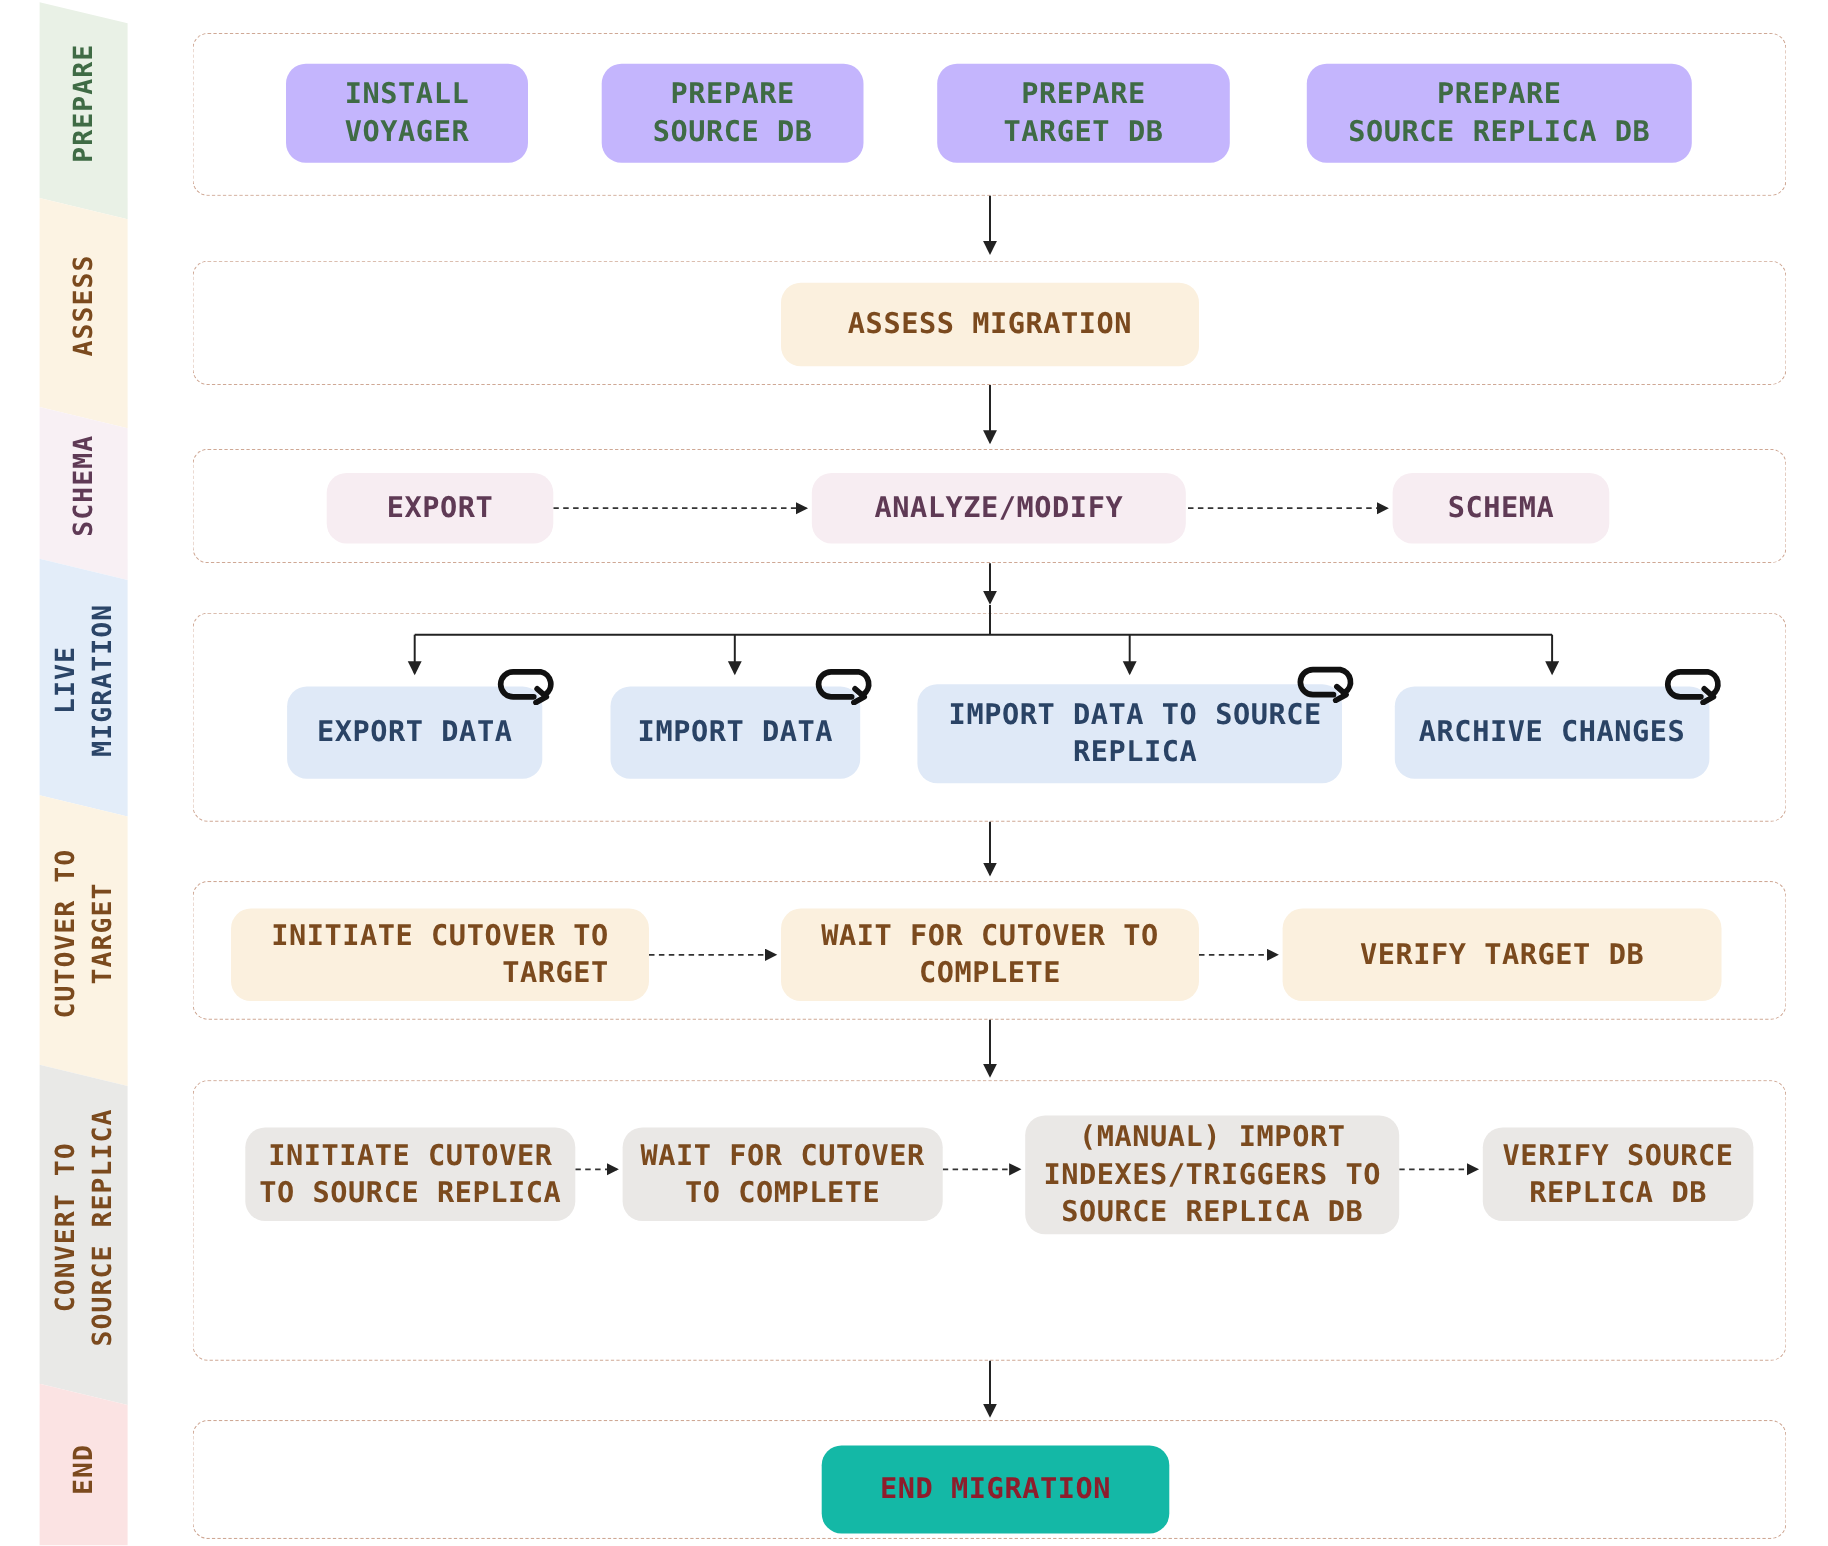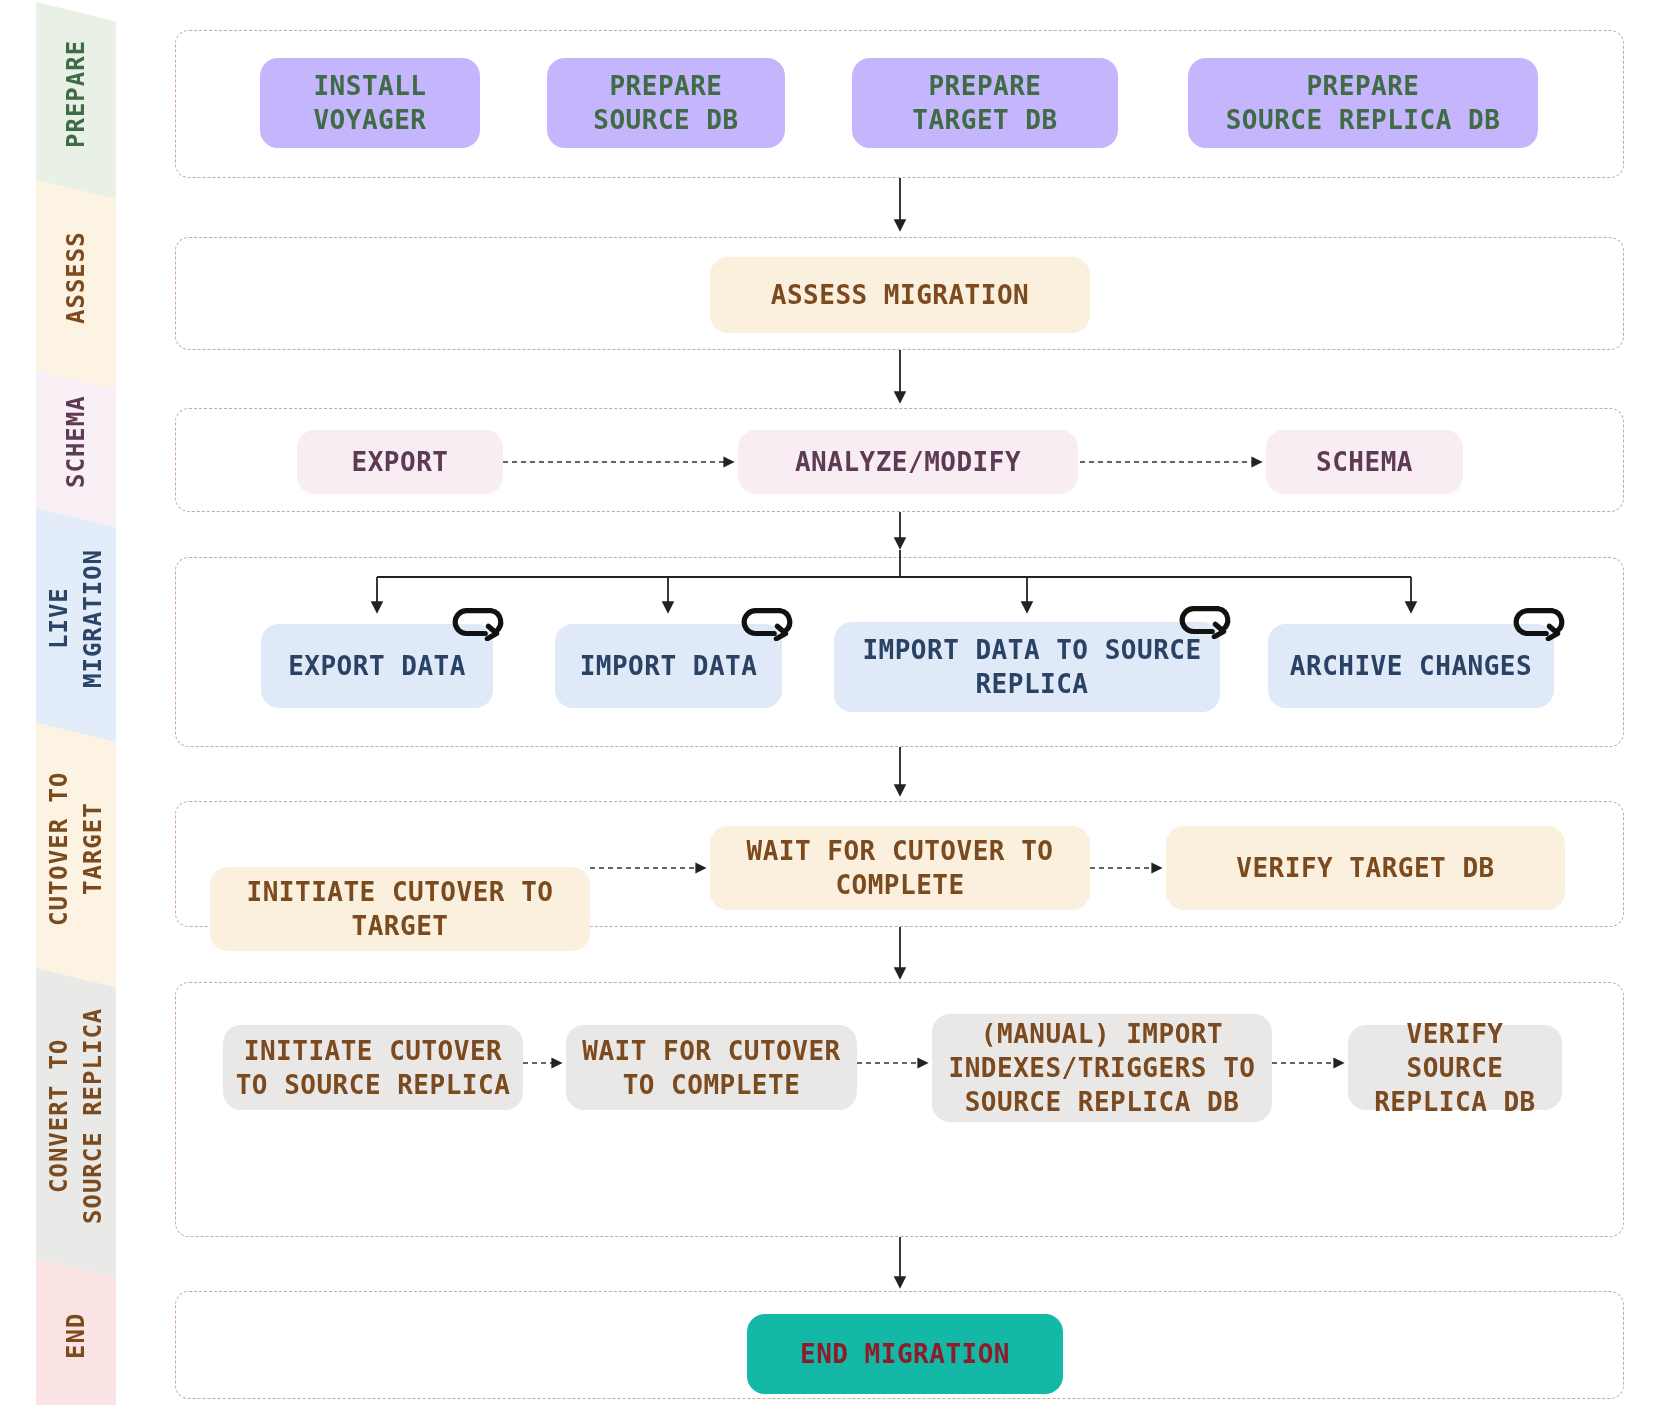--- a/index.html
+++ b/index.html
@@ -157,31 +157,31 @@
     </svg>
   </div>
   <div class="node c-blue" style="left:1268px;top:624px;width:286px;height:84px;">
     <span>ARCHIVE CHANGES</span>
     <svg class="loop" viewBox="0 0 54 42">
       <path d="M33 35 H15 A11 11 0 0 1 15 13 H39 A11 11 0 0 1 43 33" fill="none" stroke="#111" stroke-width="5" stroke-linecap="round"></path>
       <path d="M36 28 L44 35 L35 40" fill="none" stroke="#111" stroke-width="5" stroke-linecap="round" stroke-linejoin="round"></path>
     </svg>
   </div>
 
-  <div class="node c-cream" style="left:210px;top:867px;width:380px;height:84px;">INITIATE CUTOVER TO
+  <div class="node c-cream" style="left:210px;top:826px;width:380px;height:84px;text-align:right;">INITIATE CUTOVER TO
 TARGET</div>
   <div class="node c-cream" style="left:710px;top:826px;width:380px;height:84px;">WAIT FOR CUTOVER TO
 COMPLETE</div>
   <div class="node c-cream" style="left:1166px;top:826px;width:399px;height:84px;">VERIFY TARGET DB</div>
 
   <div class="node c-gray" style="left:223px;top:1025px;width:300px;height:85px;">INITIATE CUTOVER
 TO SOURCE REPLICA</div>
   <div class="node c-gray" style="left:566px;top:1025px;width:291px;height:85px;">WAIT FOR CUTOVER
 TO COMPLETE</div>
   <div class="node c-gray" style="left:932px;top:1014px;width:340px;height:108px;">(MANUAL) IMPORT
 INDEXES/TRIGGERS TO
 SOURCE REPLICA DB</div>
-  <div class="node c-gray" style="left:1348px;top:1025px;width:214px;height:85px;">VERIFY SOURCE
+  <div class="node c-gray" style="left:1348px;top:1025px;width:246px;height:85px;">VERIFY SOURCE
 REPLICA DB</div>
 
   <div class="node c-red" style="left:747px;top:1314px;width:316px;height:80px;">END MIGRATION</div>
 
 </div>
 
 </body></html>

